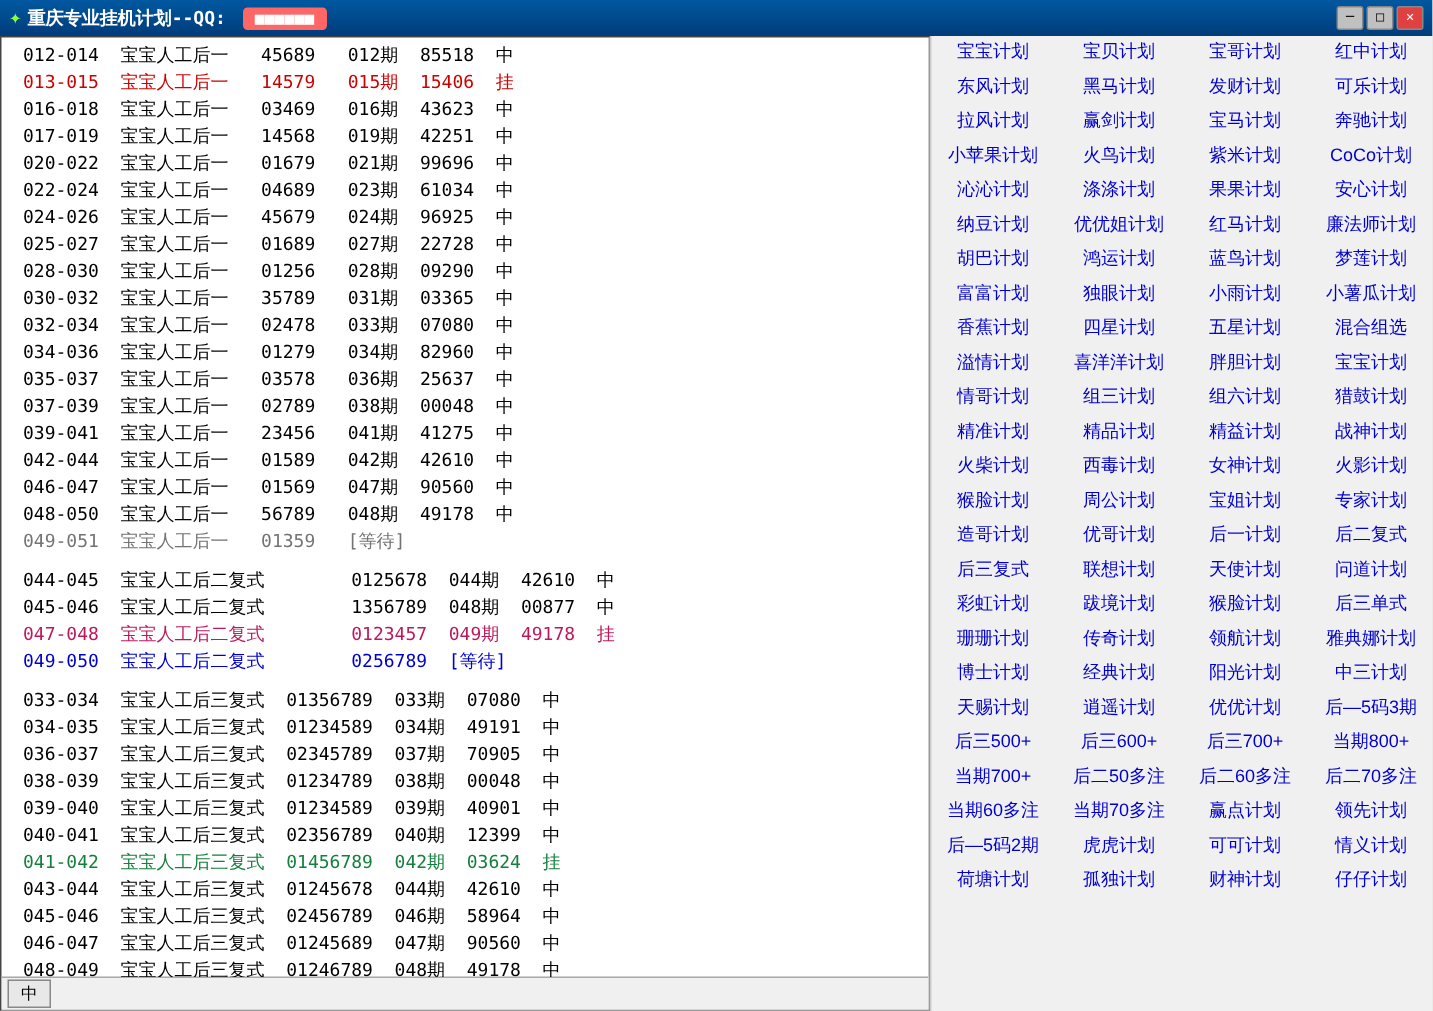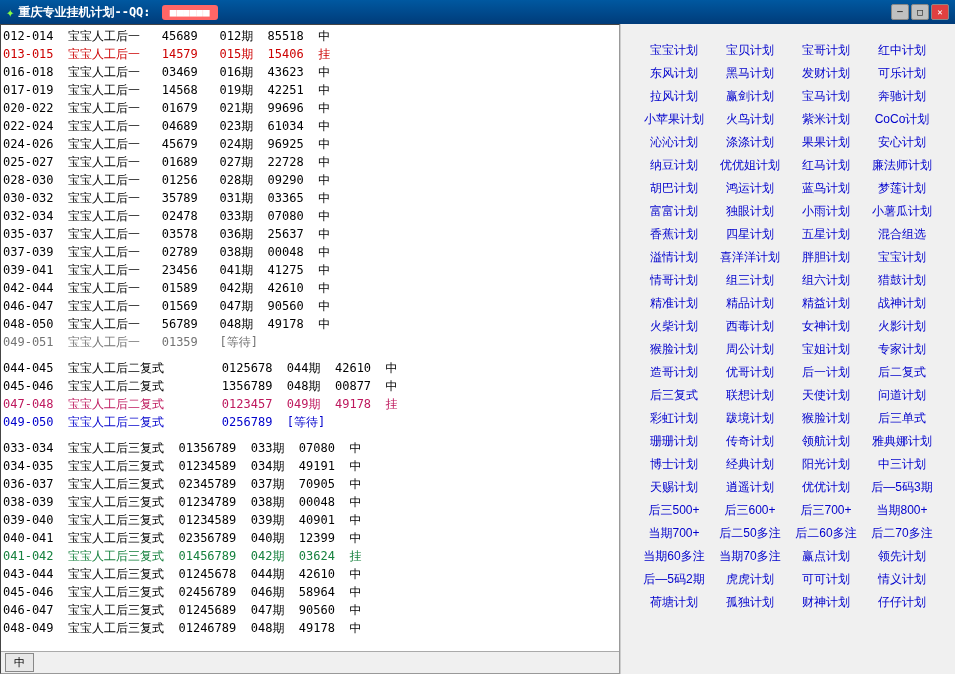--- a/index.html
+++ b/index.html
@@ -66,21 +66,21 @@
       overflow: hidden;
       position: relative;
       display: flex;
       flex-direction: column;
     }
 
     #left-scrollable {
       flex: 1;
       overflow-y: scroll;
       overflow-x: hidden;
-      padding: 2px 2px;
+      padding: 2px 14px;
     }
 
     #left-scrollable::-webkit-scrollbar {
       width: 16px;
     }
     #left-scrollable::-webkit-scrollbar-track {
       background: #e0e0e0;
       border: 1px inset #aaa;
     }
     #left-scrollable::-webkit-scrollbar-thumb {
@@ -115,21 +115,21 @@
       padding: 1px 8px;
       font-size: 11px;
       cursor: pointer;
       border-radius: 0;
     }
 
     
     #right-panel {
       flex: 1;
       background: #f0f0f0;
-      padding: 16px;
+      padding: 0;
       overflow-y: auto;
       border-left: 1px solid #ccc;
     }
 
     .link-grid {
       display: grid;
       grid-template-columns: repeat(4, 1fr);
       gap: 2px;
     }
 
@@ -170,20 +170,21 @@
         <div class="text-line" style="color: rgb(204, 0, 0);">013-015  宝宝人工后一   14579   015期  15406  挂</div>
         <div class="text-line">016-018  宝宝人工后一   03469   016期  43623  中</div>
         <div class="text-line">017-019  宝宝人工后一   14568   019期  42251  中</div>
         <div class="text-line">020-022  宝宝人工后一   01679   021期  99696  中</div>
         <div class="text-line">022-024  宝宝人工后一   04689   023期  61034  中</div>
         <div class="text-line">024-026  宝宝人工后一   45679   024期  96925  中</div>
         <div class="text-line">025-027  宝宝人工后一   01689   027期  22728  中</div>
         <div class="text-line">028-030  宝宝人工后一   01256   028期  09290  中</div>
         <div class="text-line">030-032  宝宝人工后一   35789   031期  03365  中</div>
         <div class="text-line">032-034  宝宝人工后一   02478   033期  07080  中</div>
+        <div class="text-line">034-036  宝宝人工后一   01279   034期  82960  中</div>
         <div class="text-line">035-037  宝宝人工后一   03578   036期  25637  中</div>
         <div class="text-line">037-039  宝宝人工后一   02789   038期  00048  中</div>
         <div class="text-line">039-041  宝宝人工后一   23456   041期  41275  中</div>
         <div class="text-line">042-044  宝宝人工后一   01589   042期  42610  中</div>
         <div class="text-line">046-047  宝宝人工后一   01569   047期  90560  中</div>
         <div class="text-line">048-050  宝宝人工后一   56789   048期  49178  中</div>
         <div class="text-line" style="color: #737373;">049-051  宝宝人工后一   01359   [等待]</div>
         <div class="blank-line"></div>
         <div class="text-line">044-045  宝宝人工后二复式        0125678  044期  42610  中</div>
         <div class="text-line">045-046  宝宝人工后二复式        1356789  048期  00877  中</div>

